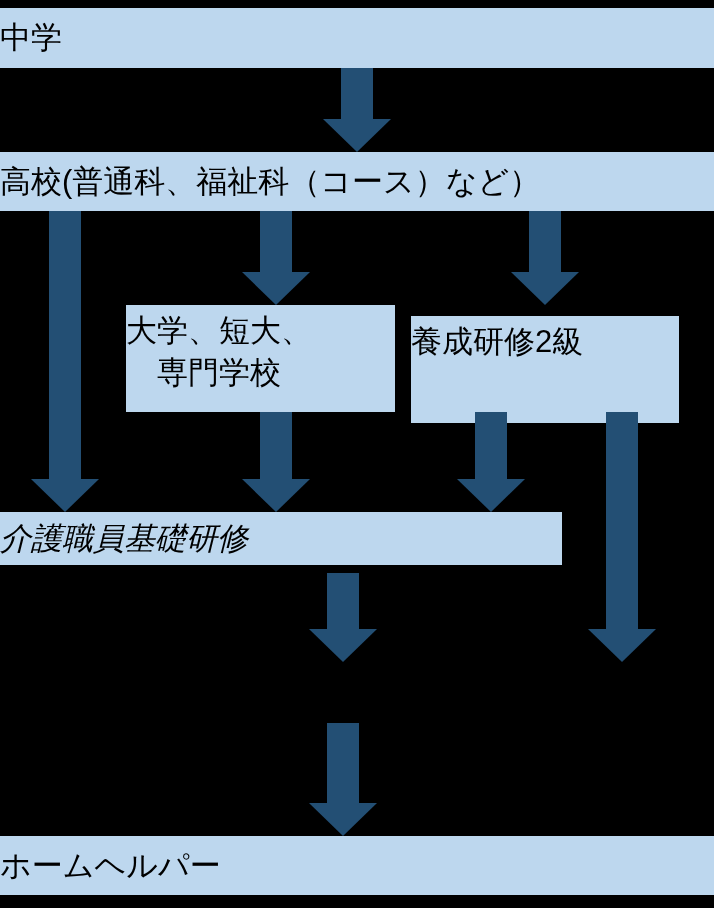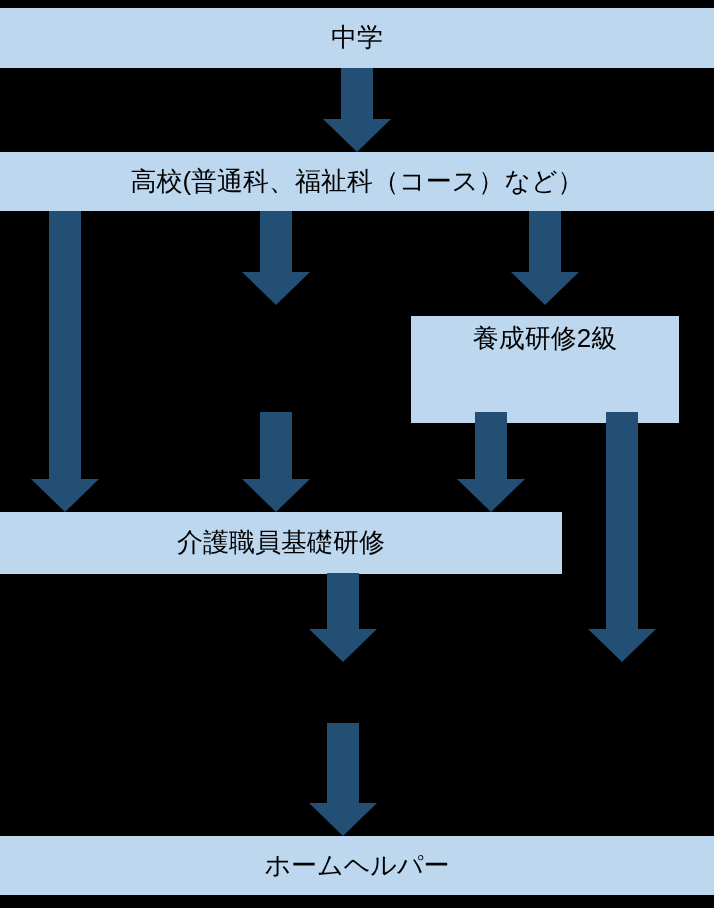--- a/index.html
+++ b/index.html
@@ -14,23 +14,22 @@
     background: var(--background, #000000);
     overflow: hidden;
     font-family: "Liberation Sans", "DejaVu Sans", sans-serif;
   }
   .node {
     position: absolute;
     background: var(--box-fill, #BDD7EE);
     color: var(--box-text, #000000);
     display: flex;
     align-items: center;
-    justify-content: center;
     text-align: center;
-    font-size: 26px;
+    font-size: 31px;
     box-sizing: border-box;
   }
   .node.top-align {
     align-items: flex-start;
     padding-top: 5px;
   }
   .node .label {
     white-space: pre-line;
     line-height: 1.35;
   }
@@ -60,26 +59,30 @@
 <div class="stage">
 
   <div class="node" style="left:0; top:8px; width:714px; height:60px;">
     <span class="label">中学</span>
   </div>
 
   <div class="node" style="left:0; top:152px; width:714px; height:59px;">
     <span class="label">高校(普通科、福祉科（コース）など）</span>
   </div>
 
+  <div class="node top-align" style="left:126px; top:305px; width:269px; height:107px;">
+    <span class="label">大学、短大、
+専門学校</span>
+  </div>
 
   <div class="node top-align" style="left:411px; top:316px; width:268px; height:107px;">
     <span class="label">養成研修2級</span>
   </div>
 
-  <div class="node" style="left:0; top:512px; width:562px; height:62px;">
+  <div class="node" style="left:0; top:512px; width:562px; height:53px;font-style:italic;">
     <span class="label">介護職員基礎研修</span>
   </div>
 
 
   <div class="node" style="left:0; top:836px; width:714px; height:59px;">
     <span class="label">ホームヘルパー</span>
   </div>
 
   <div class="arrow" style="left:323px; top:68px; height:84px;">
     <div class="shaft"></div>

